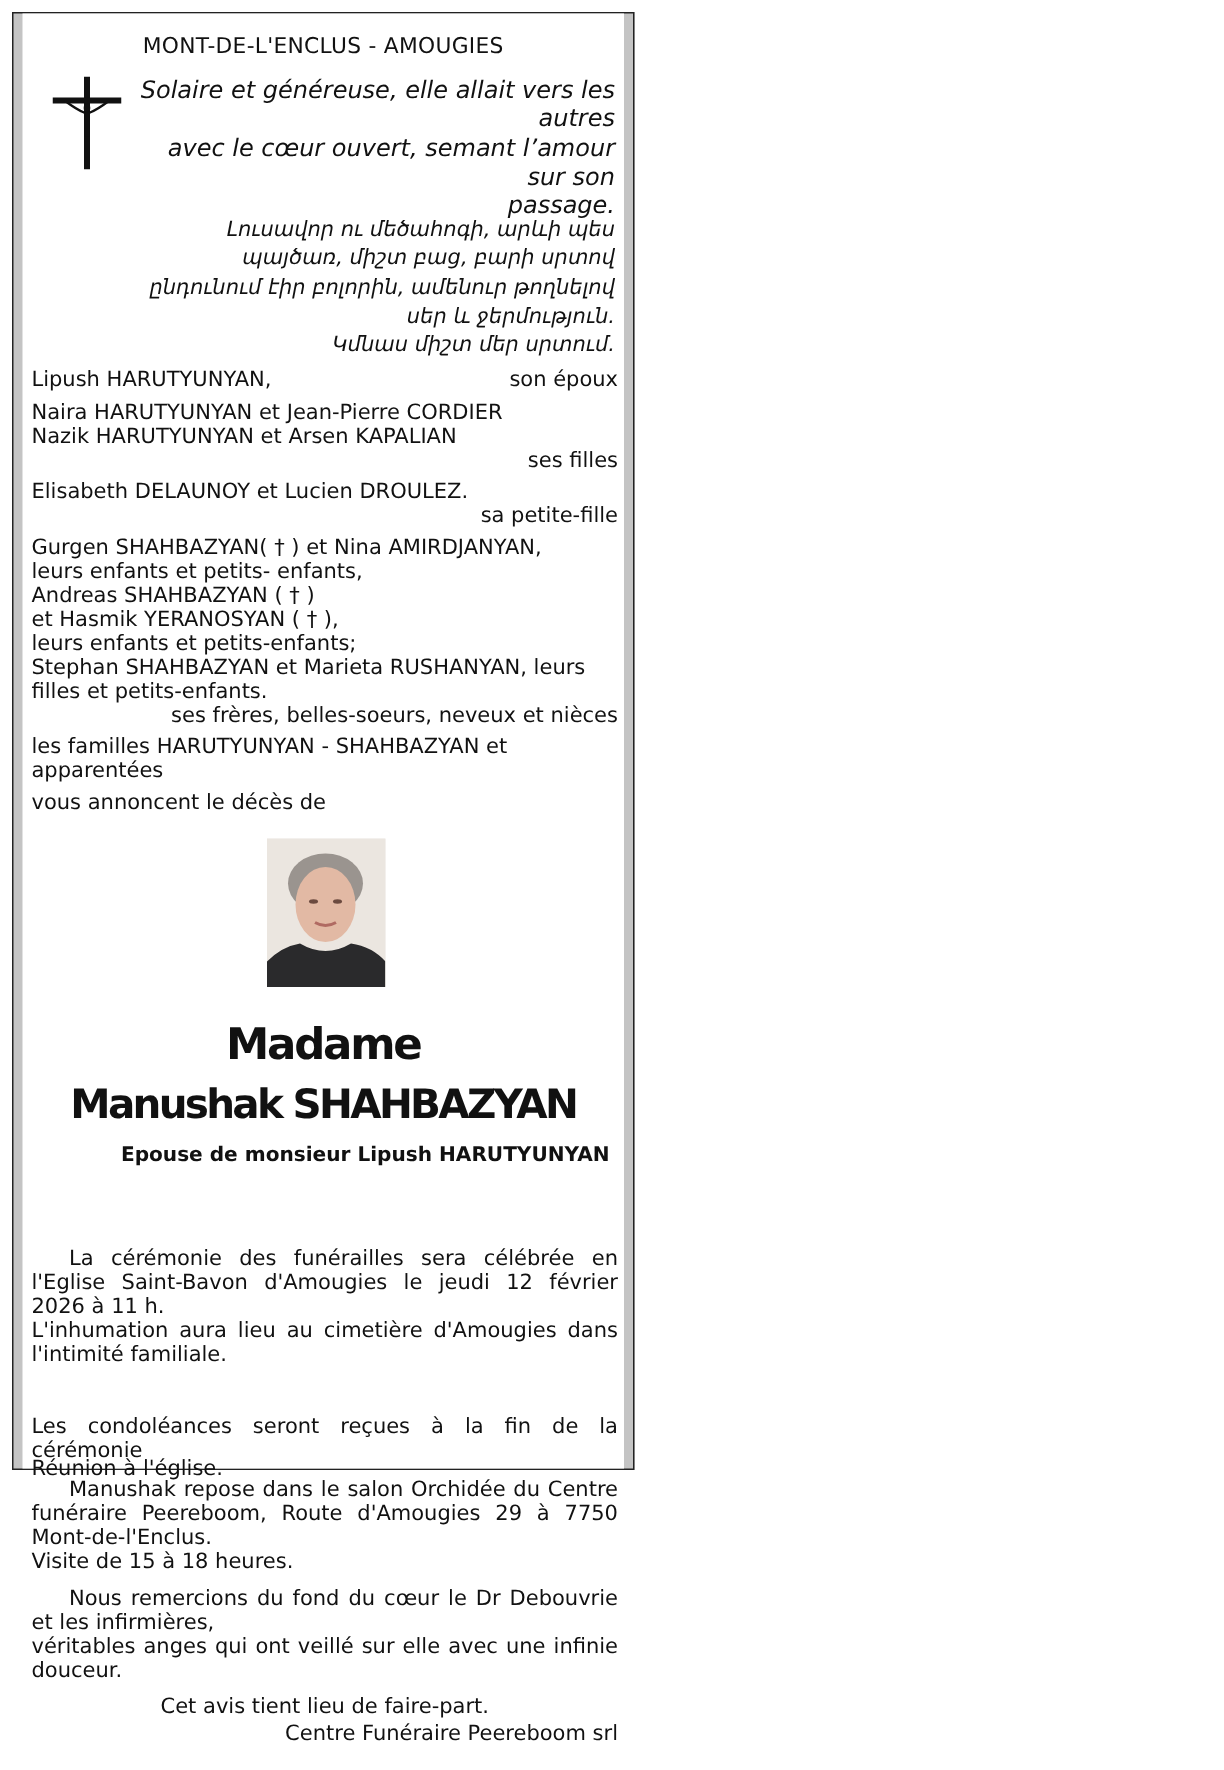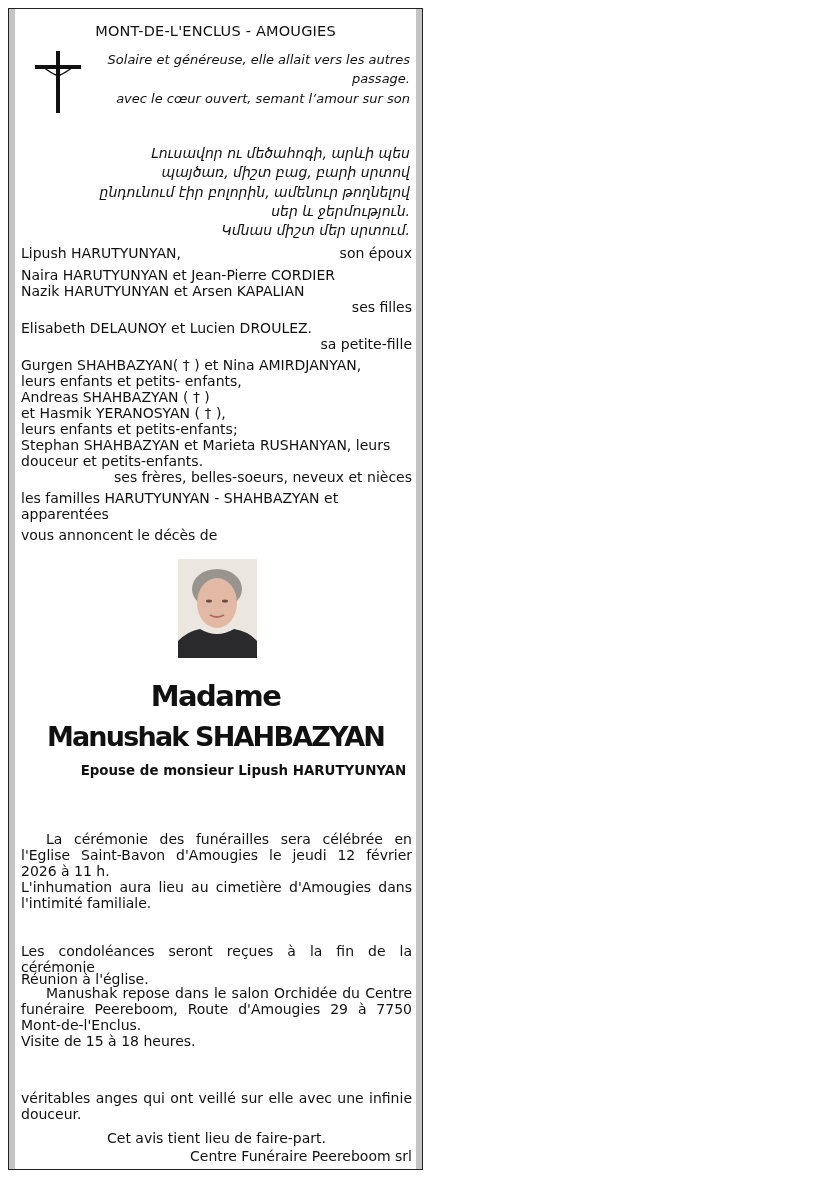--- a/index.html
+++ b/index.html
@@ -1,23 +1,23 @@
 <!DOCTYPE html>
 <html><head>
 <meta charset="utf-8">
 <style>
   html, body { margin: 0; padding: 0; background: #ffffff; }
   body { width: 816px; height: 1180px; position: relative; overflow: hidden; font-family: "DejaVu Sans", sans-serif; color: #111; }
-  .frame { position: absolute; left: 8px; top: 8px; width: 415px; height: 1162px; border: 1px solid #222; background: #c4c4c4; box-sizing: border-box; }
+  .frame { position: absolute; left: 8px; top: 8px; width: 415px; height: 972px; border: 1px solid #222; background: #c4c4c4; box-sizing: border-box; }
   .inner { position: absolute; left: 6px; top: 0; width: 401px; height: 100%; background: #fff; }
   .content { position: absolute; left: 6px; top: 0; width: 391px; }
   .abs { position: absolute; }
   .header-title { left: 0; width: 401px; top: 14px; text-align: center; font-size: 14.5px; letter-spacing: 0.2px; }
   .cross { left: 20px; top: 42px; width: 46px; height: 62px; }
-  .quote-fr { right: 6px; top: 41px; width: 320px; text-align: right; font-style: italic; font-size: 13px; line-height: 19.3px; }
+  .quote-fr { right: 6px; top: 41px; width: 320px; text-align: right; font-style: italic; font-size: 16px; line-height: 19.3px; }
   .quote-hy { right: 6px; top: 135px; width: 330px; text-align: right; font-style: italic; font-size: 14px; line-height: 19.3px; font-family: "DejaVu Sans", sans-serif; }
   .fam { font-size: 14px; line-height: 16px; }
   .row { position: absolute; left: 0; width: 391px; }
   .right { text-align: right; }
   .photo { left: 163px; top: 550px; width: 79px; height: 99px; overflow: hidden; background: #e9e5df; }
   .madame { left: 0; width: 401px; top: 670px; text-align: center; font-size: 29px; font-weight: bold; letter-spacing: -1.5px; }
   .name { left: 0; width: 401px; top: 712px; text-align: center; font-size: 27px; font-weight: bold; letter-spacing: -1.8px; }
   .epouse { left: 0; width: 401px; top: 754px; text-align: center; font-size: 13.4px; font-weight: bold; padding-left: 28px; }
   .para { position: absolute; left: 6px; width: 391px; font-size: 14px; line-height: 15.8px; text-align: justify; }
   .indent { text-indent: 25px; }
@@ -34,22 +34,22 @@
     <svg class="abs cross" viewBox="0 0 46 62">
       <rect x="21" y="0" width="4" height="62" fill="#111"></rect>
       <rect x="0" y="14" width="46" height="4" fill="#111"></rect>
       <path d="M8 16 Q16 22 21 24 L25 24 Q30 22 38 16" stroke="#111" stroke-width="1.5" fill="none"></path>
       <ellipse cx="23" cy="21" rx="2.2" ry="2.6" fill="#111"></ellipse>
       <path d="M21 24 L25 24 L24.5 40 L21.5 40 Z" fill="#111"></path>
     </svg>
 
     <div class="abs quote-fr">
       <div>Solaire et généreuse, elle allait vers les autres</div>
+      <div>avec le cœur ouvert, semant l’amour sur son</div>
       <div>passage.</div>
-      <div>avec le cœur ouvert, semant l’amour sur son</div>
     </div>
 
     <div class="abs quote-hy">
       <div>Լուսավոր ու մեծահոգի, արևի պես</div>
       <div>պայծառ, միշտ բաց, բարի սրտով</div>
       <div>ընդունում էիր բոլորին, ամենուր թողնելով</div>
       <div>սեր և ջերմություն.</div>
       <div>Կմնաս միշտ մեր սրտում.</div>
     </div>
 
@@ -62,21 +62,21 @@
       <div class="row" style="top:274px;">Nazik HARUTYUNYAN et Arsen KAPALIAN</div>
       <div class="row right" style="top:290px;">ses filles</div>
       <div class="row" style="top:311px;">Elisabeth DELAUNOY et Lucien DROULEZ.</div>
       <div class="row right" style="top:327px;">sa petite-fille</div>
       <div class="row" style="top:348px;">Gurgen SHAHBAZYAN( † ) et Nina AMIRDJANYAN,</div>
       <div class="row" style="top:364px;">leurs enfants et petits- enfants,</div>
       <div class="row" style="top:380px;">Andreas SHAHBAZYAN ( † )</div>
       <div class="row" style="top:396px;">et Hasmik YERANOSYAN ( † ),</div>
       <div class="row" style="top:412px;">leurs enfants et petits-enfants;</div>
       <div class="row" style="top:428px;">Stephan SHAHBAZYAN et Marieta RUSHANYAN, leurs</div>
-      <div class="row" style="top:444px;">douceur et petits-enfants.</div>
+      <div class="row" style="top:444px;">filles et petits-enfants.</div>
       <div class="row right" style="top:460px;">ses frères, belles-soeurs, neveux et nièces</div>
       <div class="row" style="top:481px;">les familles HARUTYUNYAN - SHAHBAZYAN et</div>
       <div class="row" style="top:497px;">apparentées</div>
       <div class="row" style="top:518px;">vous annoncent le décès de</div>
     </div>
 
     <div class="abs photo">
       <svg width="79" height="99" viewBox="0 0 79 99">
         <rect width="79" height="99" fill="#ebe6e0"></rect>
         <ellipse cx="39" cy="30" rx="25" ry="20" fill="#9a948f"></ellipse>
@@ -95,19 +95,20 @@
 
     <div class="para indent" style="top:823px;">La cérémonie des funérailles sera célébrée en l'Eglise Saint-Bavon d'Amougies le jeudi 12 février 2026 à 11 h.</div>
     <div class="para" style="top:871px;">L'inhumation aura lieu au cimetière d'Amougies dans l'intimité familiale.</div>
 
     <div class="para" style="top:919px;margin-top:44px;">Réunion à l'église.</div>
     <div class="para" style="top:935px;">Les condoléances seront reçues à la fin de la cérémonie</div>
 
     <div class="para indent" style="top:977px;">Manushak repose dans le salon Orchidée du Centre funéraire Peereboom, Route d'Amougies 29 à 7750 Mont-de-l'Enclus.</div>
     <div class="para" style="top:1025px;">Visite de 15 à 18 heures.</div>
 
+    <div class="para indent" style="top:1050px;">Nous remercions du fond du cœur le Dr Debouvrie et les infirmières,</div>
     <div class="para" style="top:1082px;">véritables anges qui ont veillé sur elle avec une infinie douceur.</div>
 
     <div class="para center" style="top:1122px;">Cet avis tient lieu de faire-part.</div>
     <div class="para" style="top:1140px;text-align:right;">Centre Funéraire Peereboom srl</div>
 
   </div>
 </div>
 
 </body></html>

